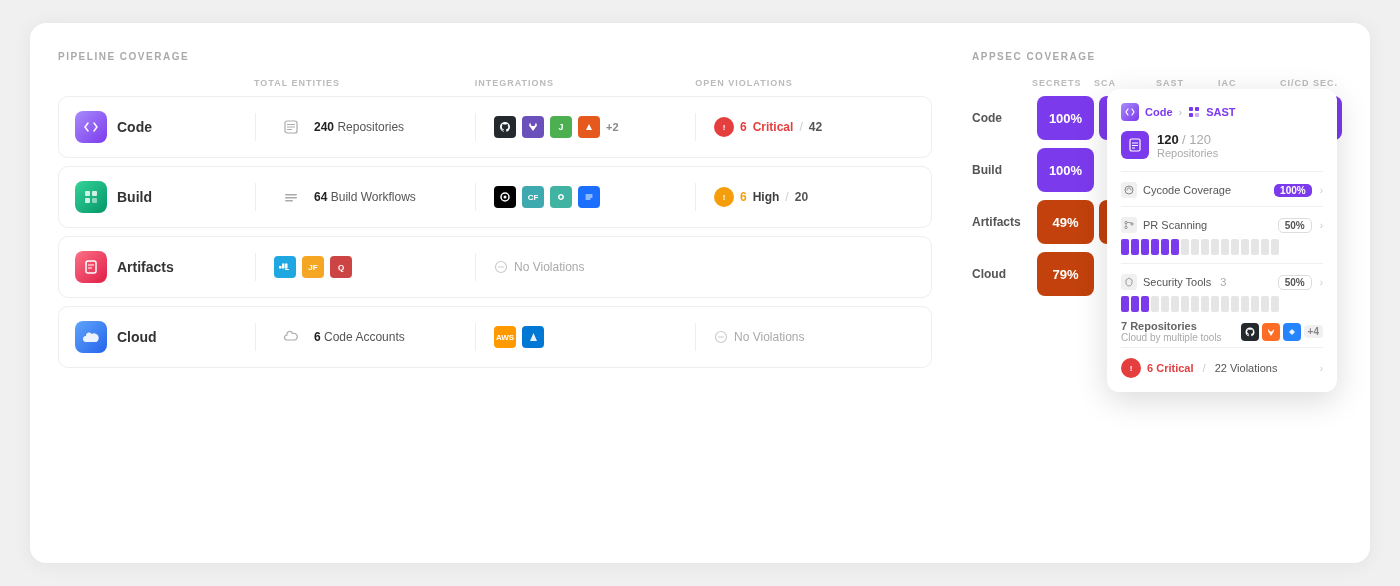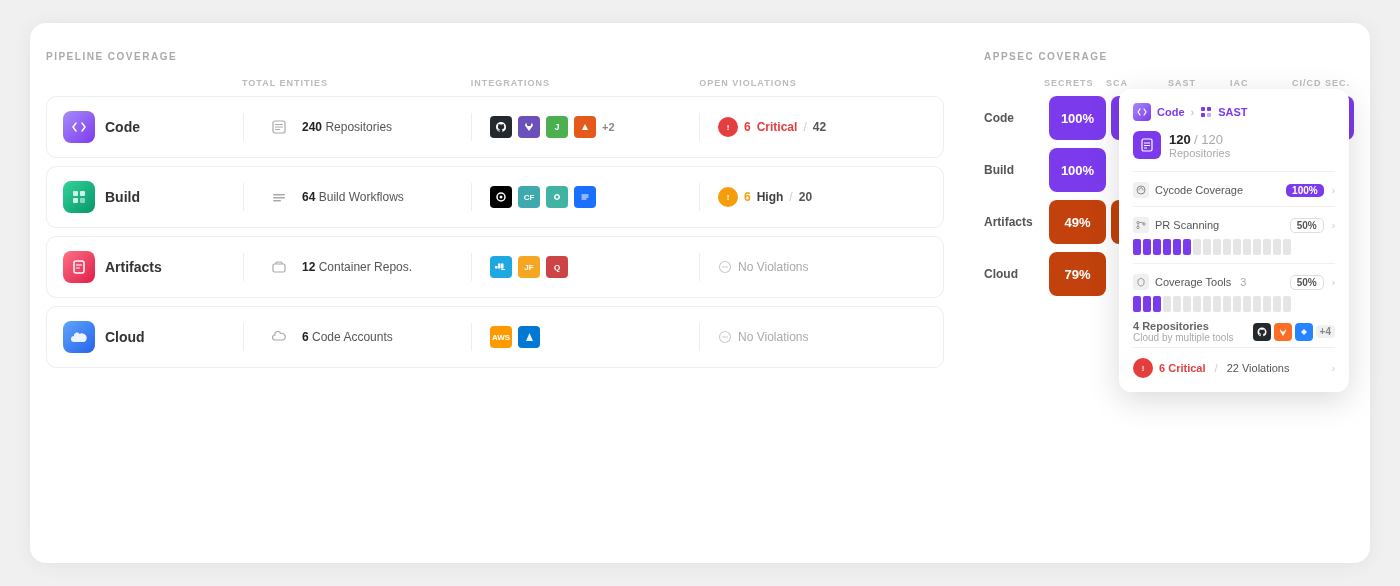--- a/index.html
+++ b/index.html
@@ -8,21 +8,21 @@
       font-family: -apple-system, BlinkMacSystemFont, 'Segoe UI', sans-serif;
       display: flex;
       align-items: center;
       justify-content: center;
       min-height: 100vh;
       padding: 20px;
     }
     .main-card {
       background: #fff;
       border-radius: 16px;
-      padding: 28px 16px;
+      padding: 28px 28px;
       width: 1340px;
       min-height: 540px;
       display: flex;
       gap: 40px;
       box-shadow: 0 2px 20px rgba(0,0,0,0.06);
     }
     
     .pipeline-panel {
       flex: 1;
       min-width: 0;
@@ -502,28 +502,20 @@
         <div class="row-entity">
           <div class="entity-icon artifacts">
             <svg width="16" height="16" viewBox="0 0 16 16" fill="none">
                 <rect x="3" y="2" width="10" height="12" rx="2" stroke="white" stroke-width="1.5"></rect>
                 <line x1="5" y1="6" x2="11" y2="6" stroke="white" stroke-width="1"></line>
                 <line x1="5" y1="9" x2="9" y2="9" stroke="white" stroke-width="1"></line>
               </svg>
           </div>
           <span class="entity-name">Artifacts</span>
         </div>
-        <div class="total-entities">
-          <div class="divider"></div>
-          <svg width="14" height="14" viewBox="0 0 14 14" fill="none">
-              <rect x="1" y="4" width="12" height="8" rx="1.5" stroke="#aaa" stroke-width="1.2"></rect>
-              <path d="M4 4V3C4 2.45 4.45 2 5 2h4c.55 0 1 .45 1 1v1" stroke="#aaa" stroke-width="1.2"></path>
-            </svg>
-          <span><span class="count">12</span> <span>Container Repos.</span></span>
-        </div>
         <div class="integrations-cell">
           <div class="divider"></div>
           <div class="int-icon" style="background:#1ea7e1;color:#fff;">
             <svg width="12" height="10" viewBox="0 0 12 10" fill="white">
                 <rect x="0" y="4" width="2.5" height="2.5"></rect>
                 <rect x="3" y="4" width="2.5" height="2.5"></rect>
                 <rect x="6" y="4" width="2.5" height="2.5"></rect>
                 <rect x="3" y="1.5" width="2.5" height="2.5"></rect>
                 <rect x="6" y="1.5" width="2.5" height="2.5"></rect>
                 <rect x="6" y="7" width="4" height="1" rx="0.5"></rect>
@@ -732,21 +724,21 @@
       </div>
 
       <div class="tooltip-section">
         <div class="tooltip-row">
           <div class="tooltip-row-left">
             <div class="t-icon">
               <svg width="10" height="10" viewBox="0 0 10 10" fill="none">
                   <path d="M5 1L2 3v3c0 1.66 1.34 3 3 3s3-1.34 3-3V3L5 1z" stroke="#888" stroke-width="0.8"></path>
                 </svg>
             </div>
-            <span>Coverage Tools</span>
+            <span>Security Tools</span>
             <span style="color:#aaa;font-size:11px;margin-left:3px;">3</span>
           </div>
           <div style="display:flex;align-items:center;gap:4px;">
             <div class="pct-badge">50%</div>
             <span class="chevron-right">›</span>
           </div>
         </div>
 
         <div class="mini-bars">
           <div class="mini-bar mb-purple" style="width:8px;"></div>
@@ -763,21 +755,21 @@
           <div class="mini-bar mb-gray" style="width:8px;"></div>
           <div class="mini-bar mb-gray" style="width:8px;"></div>
           <div class="mini-bar mb-gray" style="width:8px;"></div>
           <div class="mini-bar mb-gray" style="width:8px;"></div>
           <div class="mini-bar mb-gray" style="width:8px;"></div>
         </div>
       </div>
 
       <div class="tooltip-bottom-row">
         <div>
-          <div class="repo-small-text">4 Repositories</div>
+          <div class="repo-small-text">7 Repositories</div>
           <div class="repo-sub-text">Cloud by multiple tools</div>
         </div>
         <div class="int-icons-row">
           <div class="int-icon-sm" style="background:#24292e;">
             <svg width="10" height="10" viewBox="0 0 10 10" fill="white">
                 <path d="M5 0.5C2.5 0.5 0.5 2.5 0.5 5c0 2 1.3 3.7 3.1 4.3.2.04.3-.1.3-.2v-.8c-1.2.26-1.5-.6-1.5-.6-.2-.52-.5-.66-.5-.66-.4-.28.03-.27.03-.27.45.03.7.47.7.47.4.7 1.06.5 1.33.38.04-.3.16-.5.29-.62-.1-.1-2.05-.5-2.05-2.22 0-.49.17-.89.47-1.2-.05-.12-.2-.57.05-1.19 0 0 .38-.12 1.25.47.36-.1.75-.15 1.13-.15.39 0 .77.05 1.13.15.87-.6 1.25-.47 1.25-.47.25.62.1 1.07.05 1.19.3.31.47.71.47 1.2 0 1.72-1.05 2.1-2.05 2.21.16.14.31.42.31.84v1.25c0 .12.08.26.3.22A4.5 4.5 0 009.5 5C9.5 2.5 7.5.5 5 .5z"></path>
               </svg>
           </div>
           <div class="int-icon-sm" style="background:#fc6d26;">
             <svg width="10" height="10" viewBox="0 0 10 10" fill="white">

